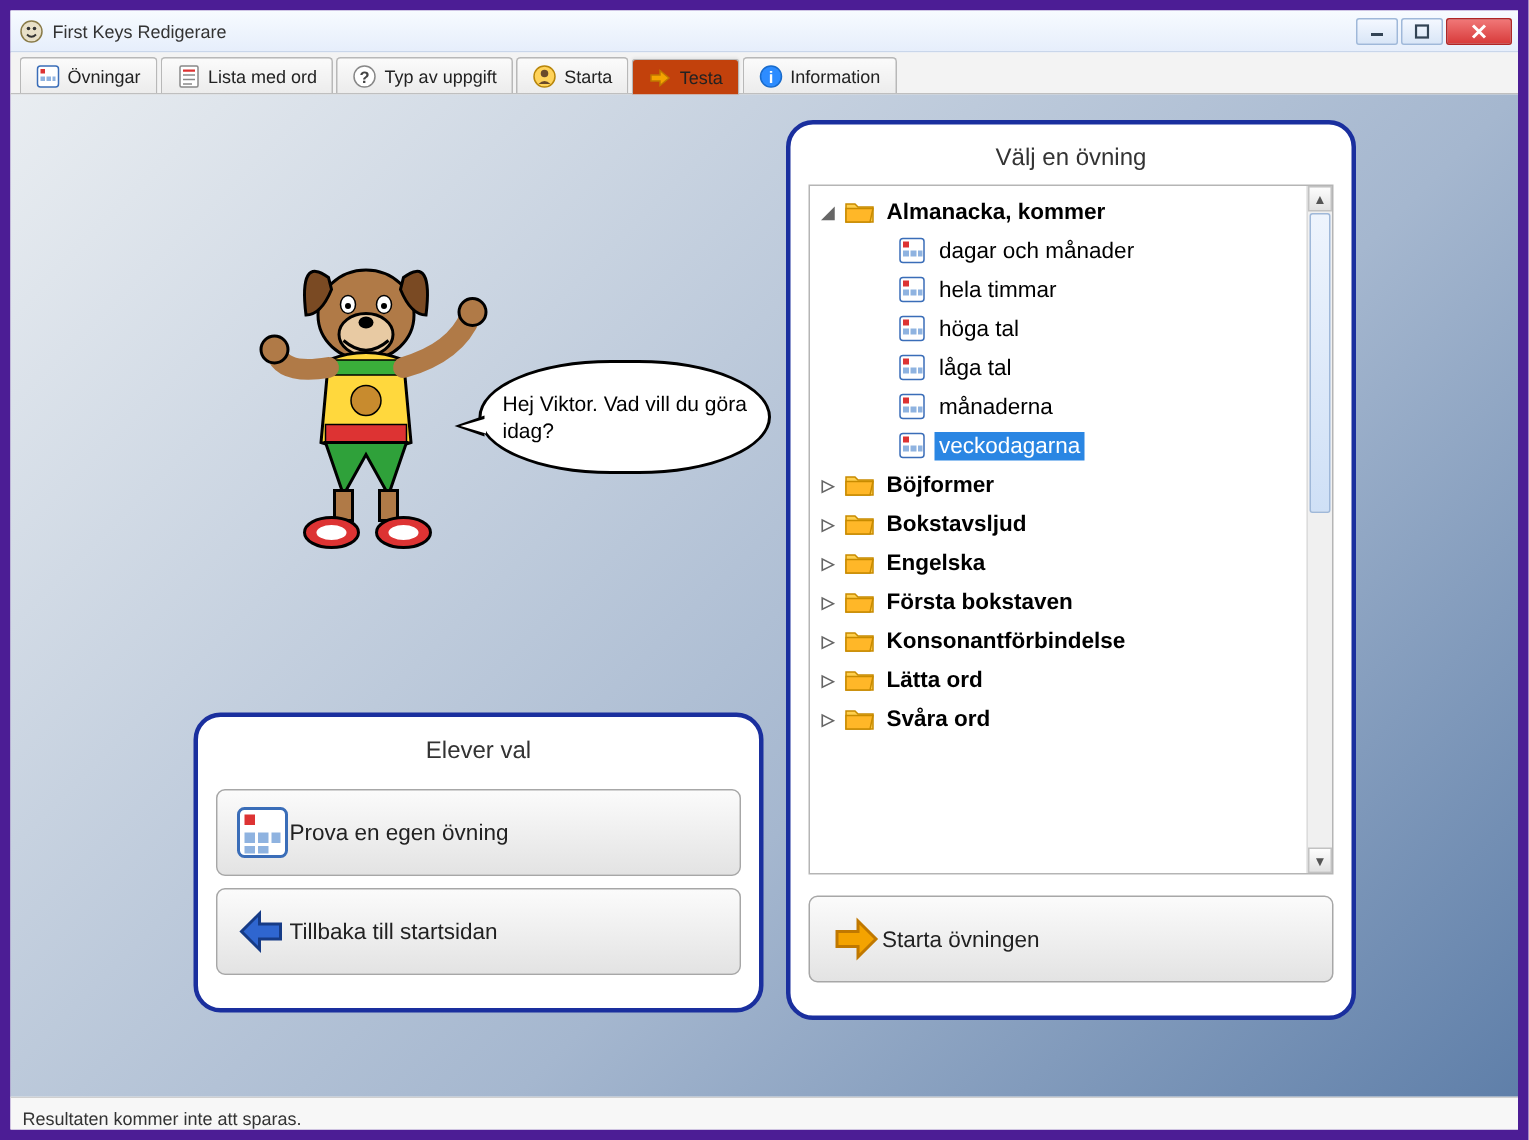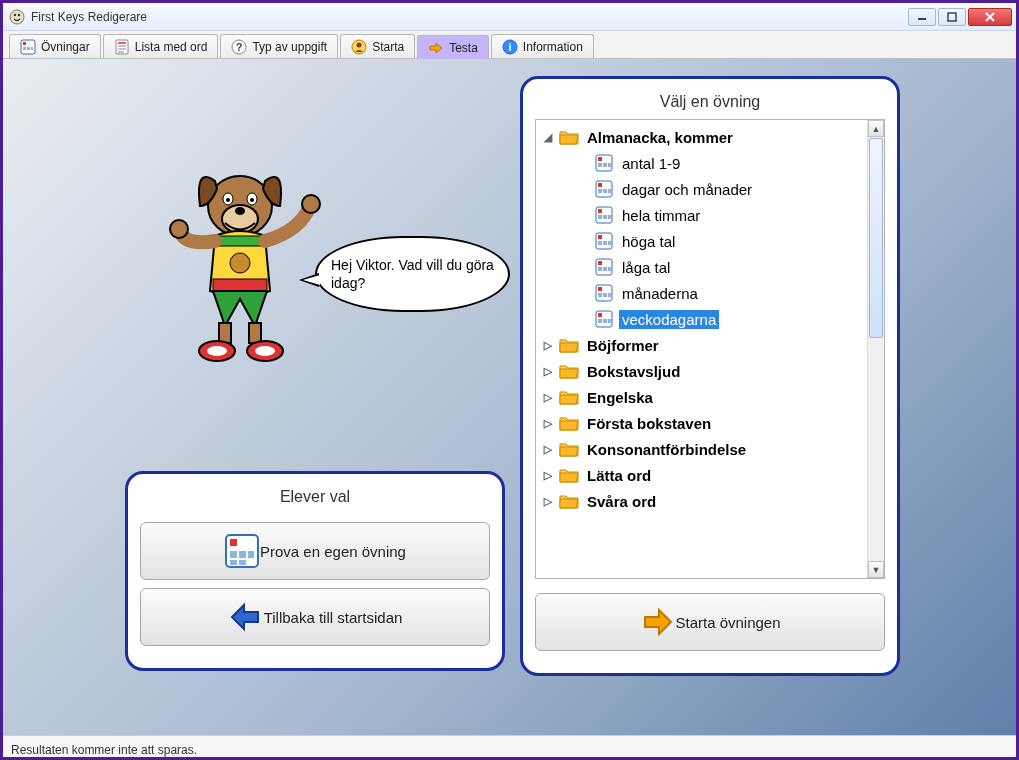--- a/index.html
+++ b/index.html
@@ -6,21 +6,21 @@
   body {
     font-family: "Segoe UI", Tahoma, sans-serif;
     font-size: 12px;
     background: #f0f0f0;
     overflow: hidden;
   }
   .window {
     width: 1019px;
     height: 760px;
     background: #fff;
-    border: 3px solid #4c1d95;
+    border: 7px solid #4c1d95;
     display: flex;
     flex-direction: column;
     position: relative;
   }
   
   .titlebar {
     height: 28px;
     background: linear-gradient(to bottom, #f7fbff, #e6eefb);
     border-bottom: 1px solid #c9d6ea;
     display: flex;
@@ -68,21 +68,21 @@
     padding: 0 10px;
     border: 1px solid #b8b8b8;
     border-bottom: none;
     border-radius: 3px 3px 0 0;
     background: linear-gradient(to bottom,#fbfbfb,#ececec);
     font-size: 12px;
     color: #222;
     cursor: default;
   }
   .tab.active {
-    background: #c4b5fd;
+    background: #c2410c;
     position: relative;
     top: 1px;
     box-shadow: 0 -1px 2px rgba(0,0,0,0.05);
   }
   .tab-icon { width:16px; height:16px; display:flex; align-items:center; justify-content:center;}
 
   
   .content {
     flex: 1;
     padding: 12px;
@@ -175,21 +175,20 @@
     margin-top: 8px;
     border: 1px solid #a7a7a7;
     border-radius: 6px;
     background: linear-gradient(to bottom,#fbfbfb,#e3e3e3);
     display: flex;
     align-items: center;
     padding: 0 12px;
     font-size: 15px;
     color: #222;
     cursor: default;
-    justify-content: center;
   }
   .btn-ico { width: 36px; height: 36px; display:flex; align-items:center; justify-content:center; }
 
   
   .tree-wrap {
     border: 1px solid #b5b5b5;
     height: 460px;
     overflow: hidden;
     position: relative;
     background: #fff;
@@ -445,34 +444,20 @@
                   <div class="row child">
                     <span class="file-icon">
                       <svg width="20" height="20">
                         <rect x="2" y="2" width="16" height="16" rx="2" fill="#fff" stroke="#3a6db8"></rect>
                         <rect x="4" y="4" width="4" height="4" fill="#d33"></rect>
                         <rect x="4" y="10" width="4" height="4" fill="#8fb3e0"></rect>
                         <rect x="9" y="10" width="4" height="4" fill="#8fb3e0"></rect>
                         <rect x="14" y="10" width="3" height="4" fill="#8fb3e0"></rect>
                       </svg>
                     </span>
-                    <span class="label-span">antal 1-9</span>
-                  </div>
-                </li>
-                <li>
-                  <div class="row child">
-                    <span class="file-icon">
-                      <svg width="20" height="20">
-                        <rect x="2" y="2" width="16" height="16" rx="2" fill="#fff" stroke="#3a6db8"></rect>
-                        <rect x="4" y="4" width="4" height="4" fill="#d33"></rect>
-                        <rect x="4" y="10" width="4" height="4" fill="#8fb3e0"></rect>
-                        <rect x="9" y="10" width="4" height="4" fill="#8fb3e0"></rect>
-                        <rect x="14" y="10" width="3" height="4" fill="#8fb3e0"></rect>
-                      </svg>
-                    </span>
                     <span class="label-span">dagar och månader</span>
                   </div>
                 </li>
                 <li>
                   <div class="row child">
                     <span class="file-icon">
                       <svg width="20" height="20">
                         <rect x="2" y="2" width="16" height="16" rx="2" fill="#fff" stroke="#3a6db8"></rect>
                         <rect x="4" y="4" width="4" height="4" fill="#d33"></rect>
                         <rect x="4" y="10" width="4" height="4" fill="#8fb3e0"></rect>

